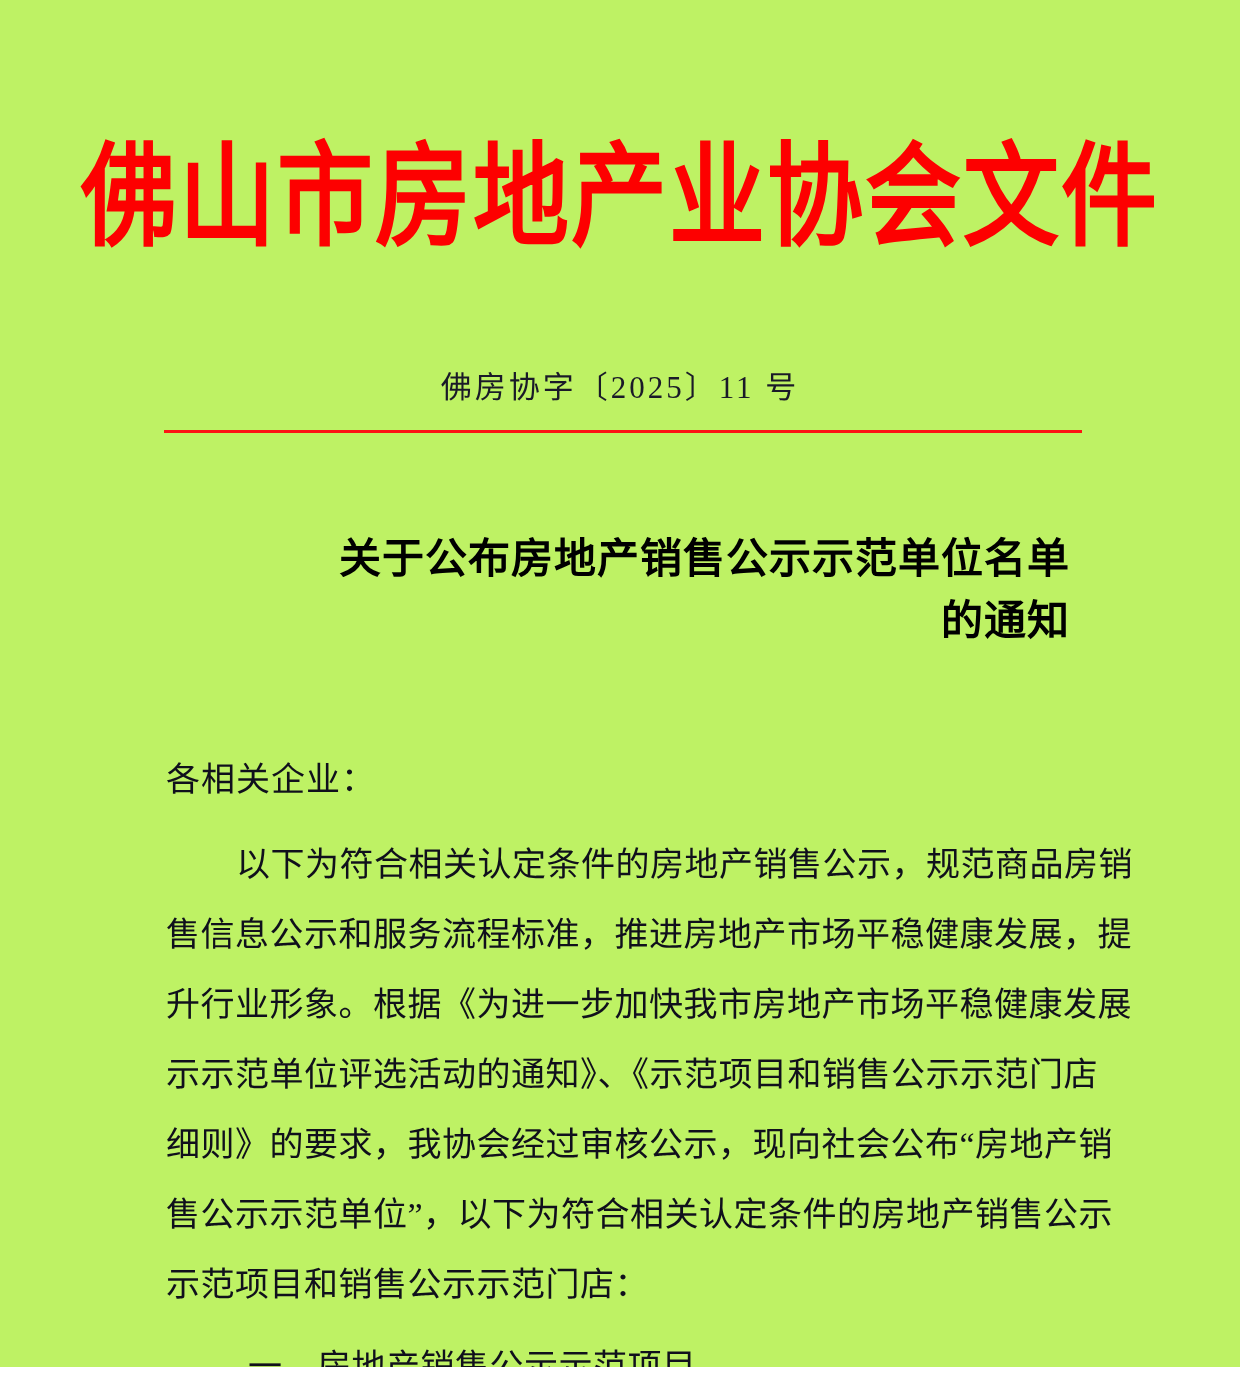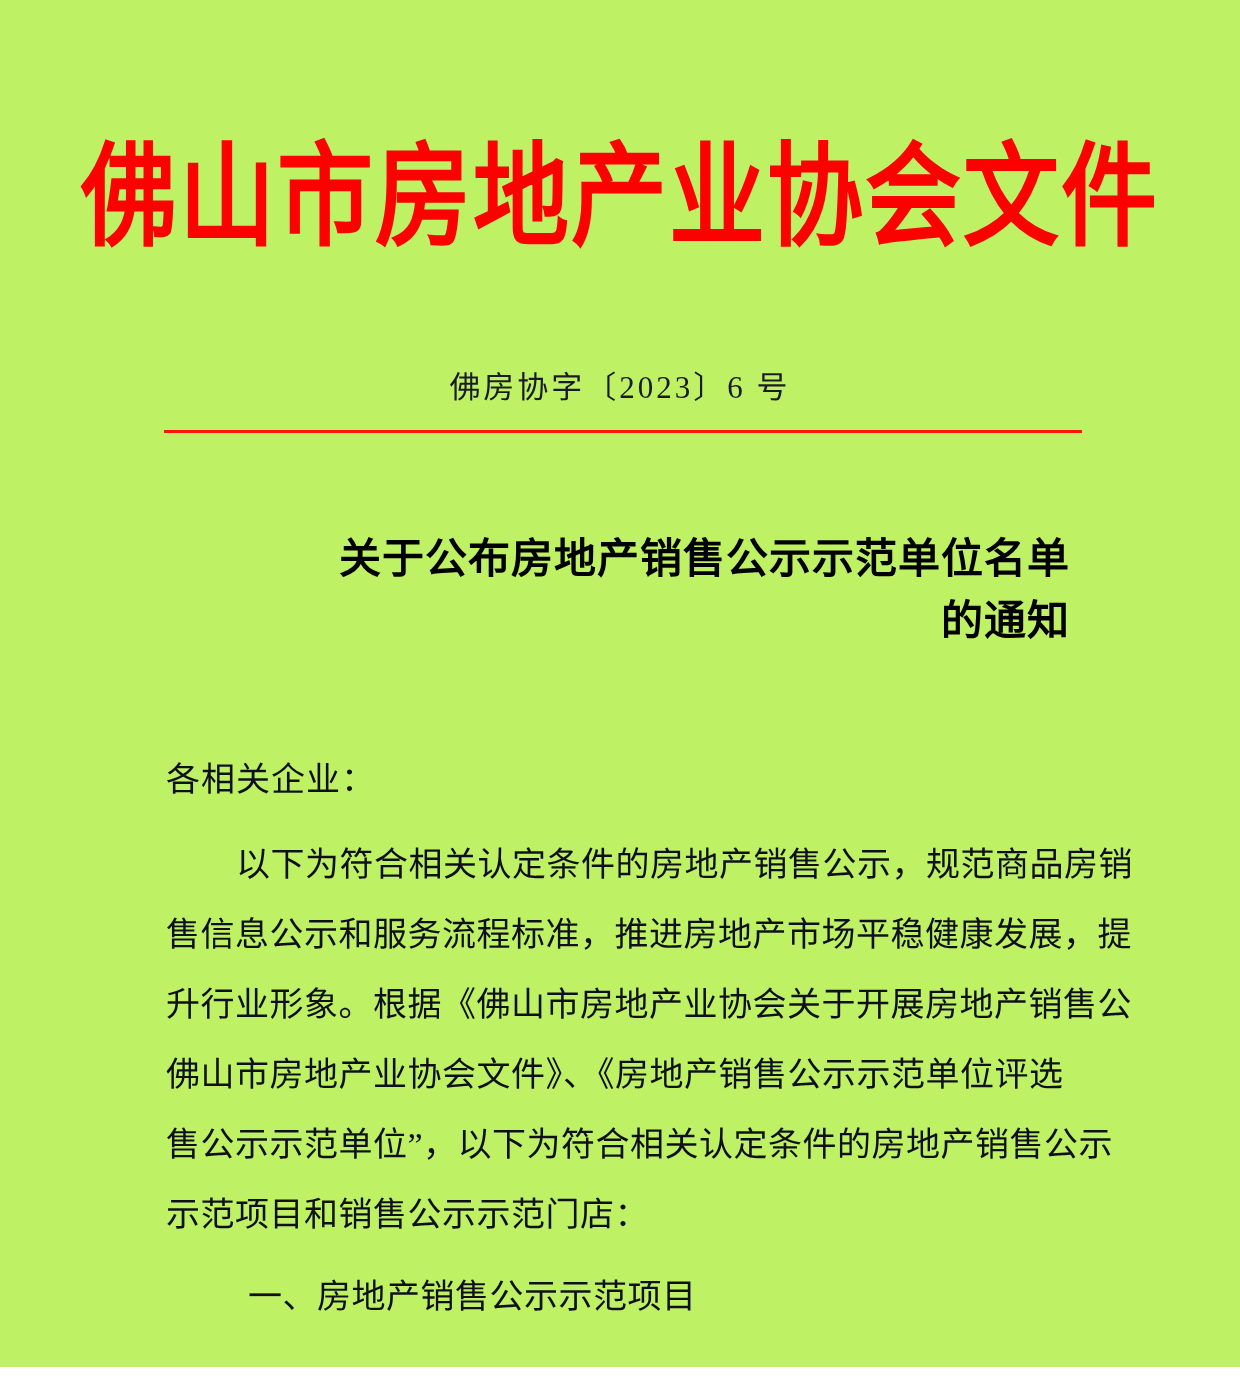--- a/index.html
+++ b/index.html
@@ -136,37 +136,38 @@
 </style>
 </head>
 <body>
 
 <div class="page">
 
   <div class="letterhead">
     <span class="letterhead-title">佛山市房地产业协会文件</span>
   </div>
 
-  <div class="doc-number">佛房协字〔2023〕6 号</div>
+  <div class="doc-number">佛房协字〔2025〕11 号</div>
 
   <div class="red-rule"></div>
 
   <div class="doc-title">
     <span class="title-line">关于公布房地产销售公示示范单位名单</span>
     <span class="title-line">的通知</span>
   </div>
 
   <div class="body-region">
 
     <p class="salutation">各相关企业：</p>
 
     <p class="body-line indent">以下为符合相关认定条件的房地产销售公示，规范商品房销</p>
     <p class="body-line">售信息公示和服务流程标准，推进房地产市场平稳健康发展，提</p>
-    <p class="body-line">升行业形象。根据《佛山市房地产业协会关于开展房地产销售公</p>
-    <p class="body-line">佛山市房地产业协会文件》、《房地产销售公示示范单位评选</p>
+    <p class="body-line">升行业形象。根据《为进一步加快我市房地产市场平稳健康发展</p>
+    <p class="body-line">示示范单位评选活动的通知》、《示范项目和销售公示示范门店</p>
+    <p class="body-line">细则》的要求，我协会经过审核公示，现向社会公布“房地产销</p>
     <p class="body-line">售公示示范单位”，以下为符合相关认定条件的房地产销售公示</p>
     <p class="body-line">示范项目和销售公示示范门店：</p>
 
     <p class="section-heading">一、房地产销售公示示范项目</p>
 
   </div>
 
 </div>
 
 </body></html>

